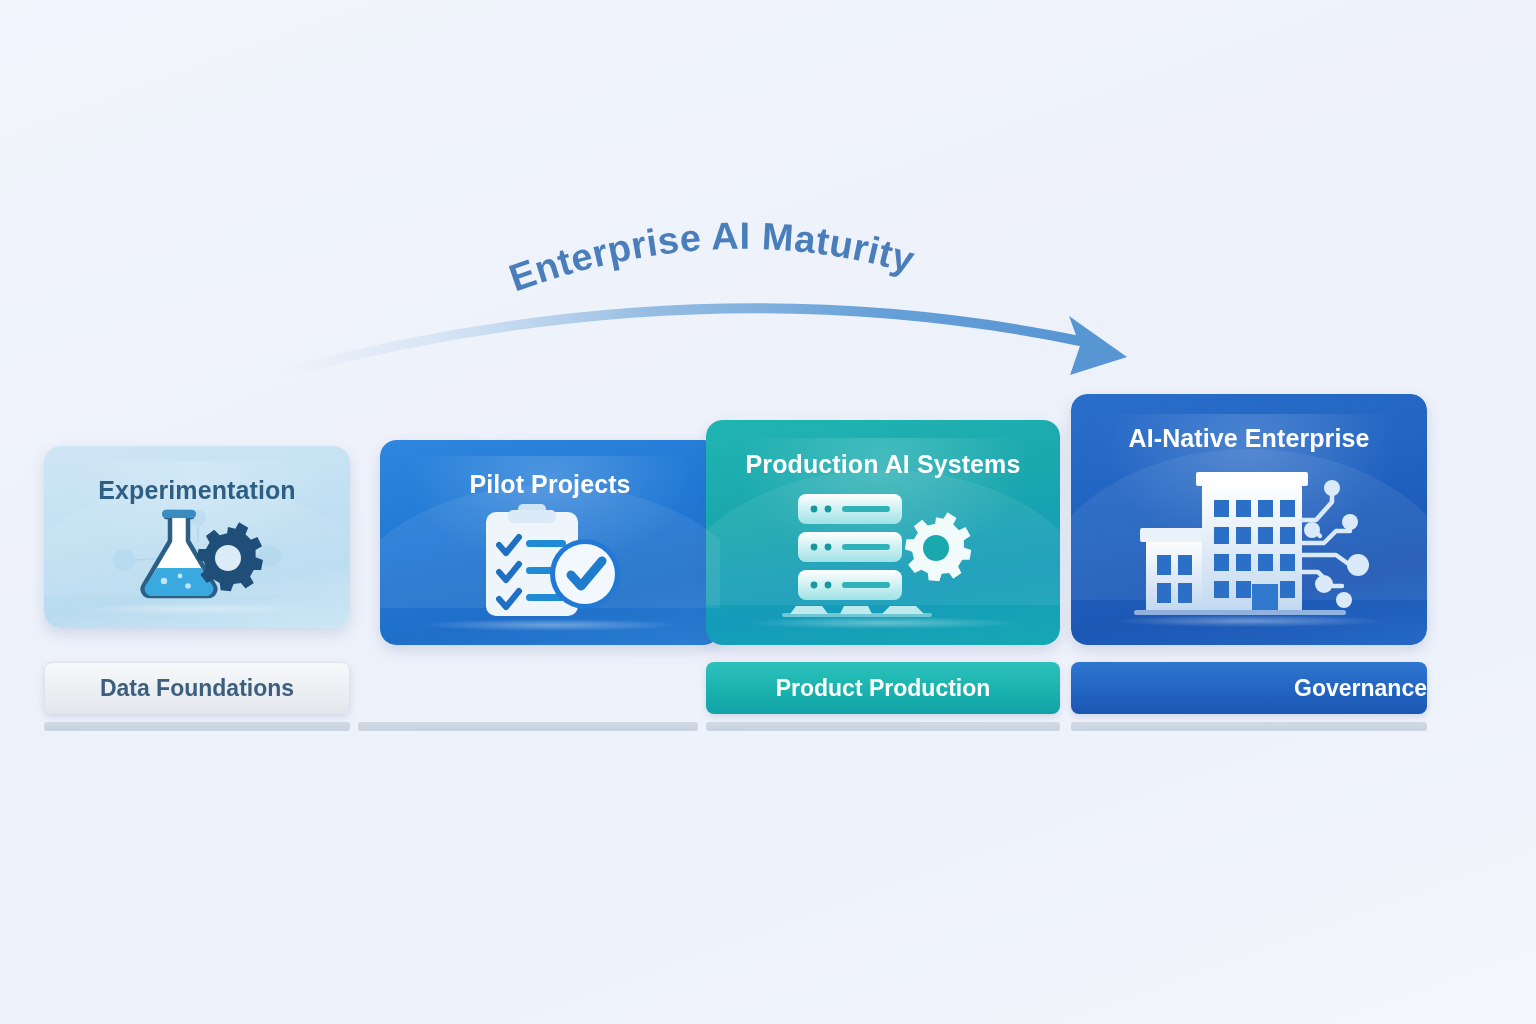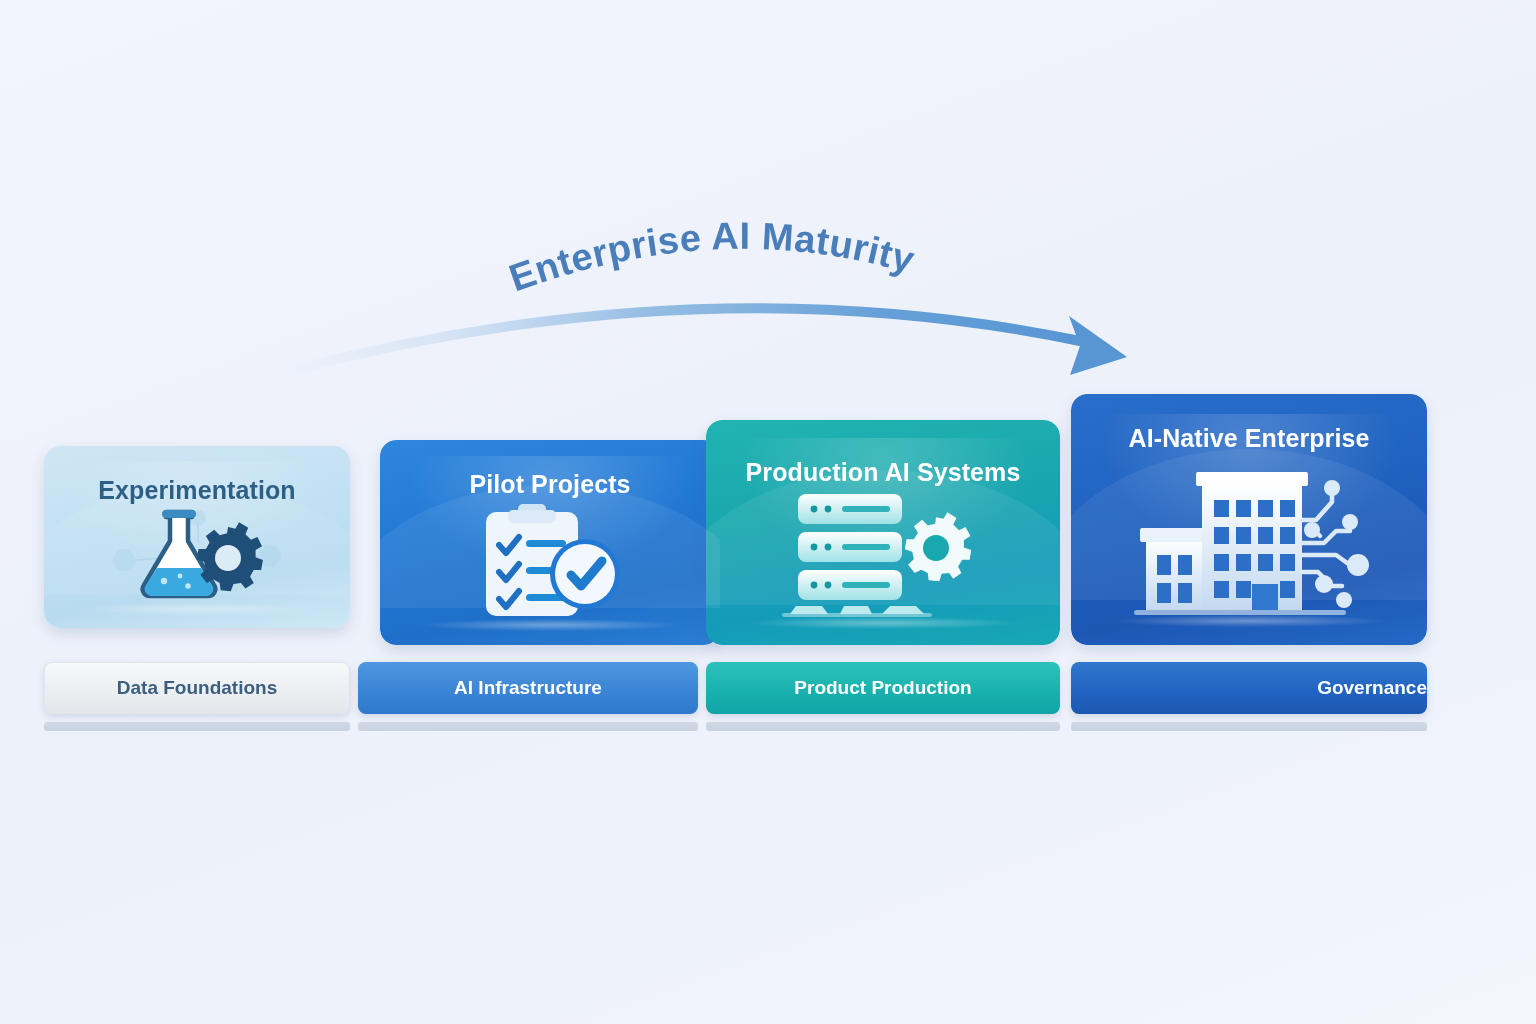--- a/index.html
+++ b/index.html
@@ -108,40 +108,40 @@
 
   
   #card2 { left: 380px; top: 440px; width: 340px; height: 205px; }
   #card2 .card-inner { background: linear-gradient(168deg, #2e86dd 0%, #2279d5 40%, #1f6fc9 74%, #2a7ed2 100%); }
   #card2 .card-title { top: 30px; color: #ffffff; }
   #card2 .card-icon { top: 58px; height: 125px; }
 
   
   #card3 { left: 706px; top: 420px; width: 354px; height: 225px; }
   #card3 .card-inner { background: linear-gradient(170deg, #21b4b1 0%, #1aa7ae 38%, #149bba 72%, #17a8b3 100%); }
-  #card3 .card-title { top: 30px; color: #ffffff; margin-top: 8px; }
+  #card3 .card-title { top: 30px; color: #ffffff; }
   #card3 .card-icon { top: 62px; height: 145px; }
 
   
   #card4 { left: 1071px; top: 394px; width: 356px; height: 251px; }
   #card4 .card-inner { background: linear-gradient(168deg, #2a6ecb 0%, #2063c1 40%, #1c57b4 74%, #2468c5 100%); }
   #card4 .card-title { top: 30px; color: #ffffff; }
   #card4 .card-icon { top: 66px; height: 168px; }
 
   
   .found-seg {
     position: absolute;
     top: 662px;
     height: 52px;
     border-radius: 8px;
     box-sizing: border-box;
     display: flex;
     align-items: center;
     justify-content: center;
-    font-size: 19px;
+    font-size: 23px;
     font-weight: 700;
     box-shadow: 0 3px 7px rgba(60, 90, 140, 0.17);
   }
   #found1 { left: 44px; width: 306px; background: linear-gradient(180deg,#f7f9fb 0%, #eceff2 55%, #e3e7ec 100%); color: #3c5f80; border: 1px solid #dfe4ea; }
   #found2 { left: 358px; width: 340px; background: linear-gradient(180deg,#4f97e0 0%, #3b85d6 55%, #2f78cc 100%); color: #ffffff; }
   #found3 { left: 706px; width: 354px; background: linear-gradient(180deg,#2ec1bb 0%, #19b2ae 55%, #11a3a6 100%); color: #ffffff; }
   #found4 { left: 1071px; width: 356px; background: linear-gradient(180deg,#2f76cf 0%, #2264c2 55%, #1b57b2 100%); color: #ffffff; justify-content: flex-end; }
 
   .base-strip {
     position: absolute;
@@ -376,23 +376,20 @@
         </g>
 
         <rect x="10" y="150" width="212" height="5" rx="2.5" fill="#cfe2f5" opacity="0.65"></rect>
       </svg>
     </div>
   </div>
 
   <div class="found-seg" id="found1">
     <span>Data Foundations</span>
   </div>
-  <div class="found-seg" id="found2">
-    <span>AI Infrastructure</span>
-  </div>
   <div class="found-seg" id="found3">
     <span>Product Production</span>
   </div>
   <div class="found-seg" id="found4">
     <span>Governance</span>
   </div>
 
   <div class="base-strip" id="base1"></div>
   <div class="base-strip" id="base2"></div>
   <div class="base-strip" id="base3"></div>

